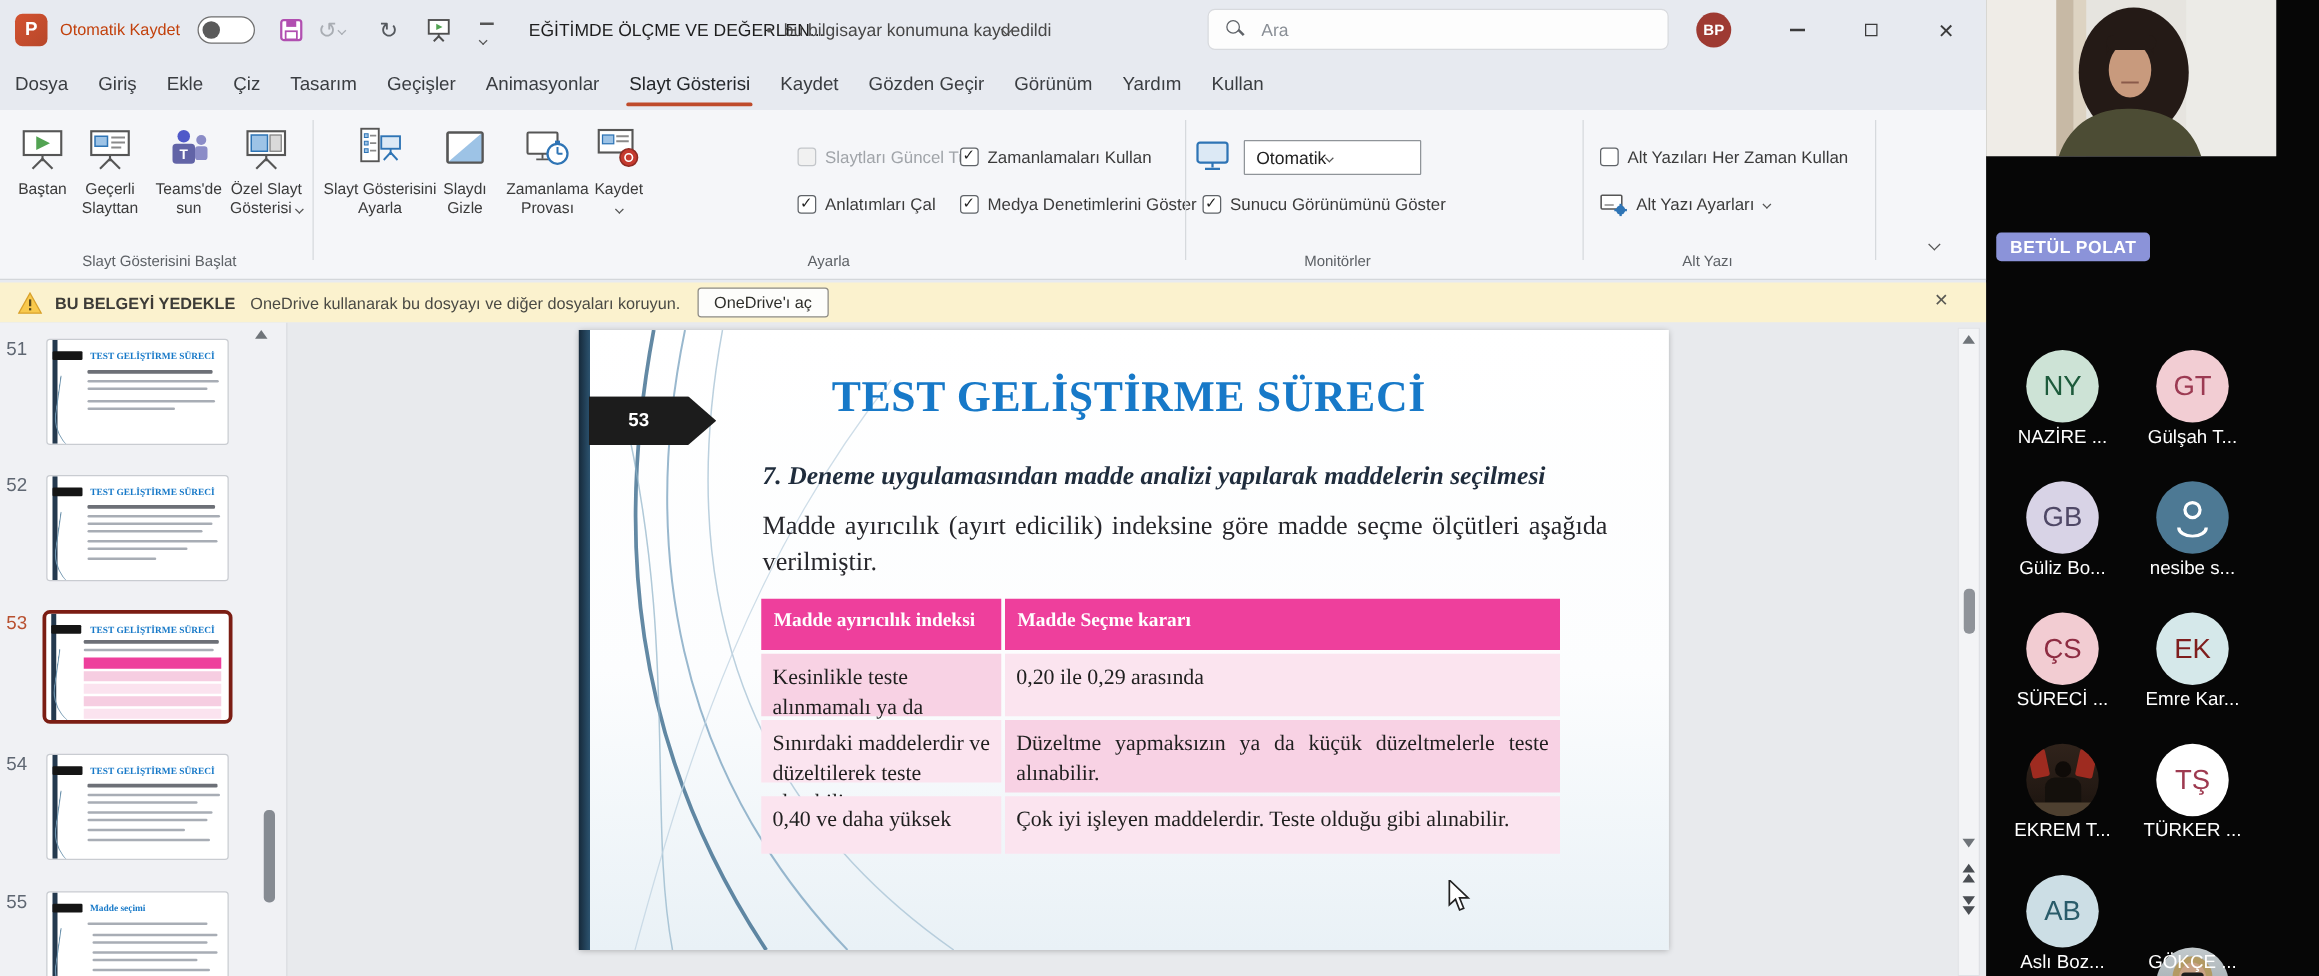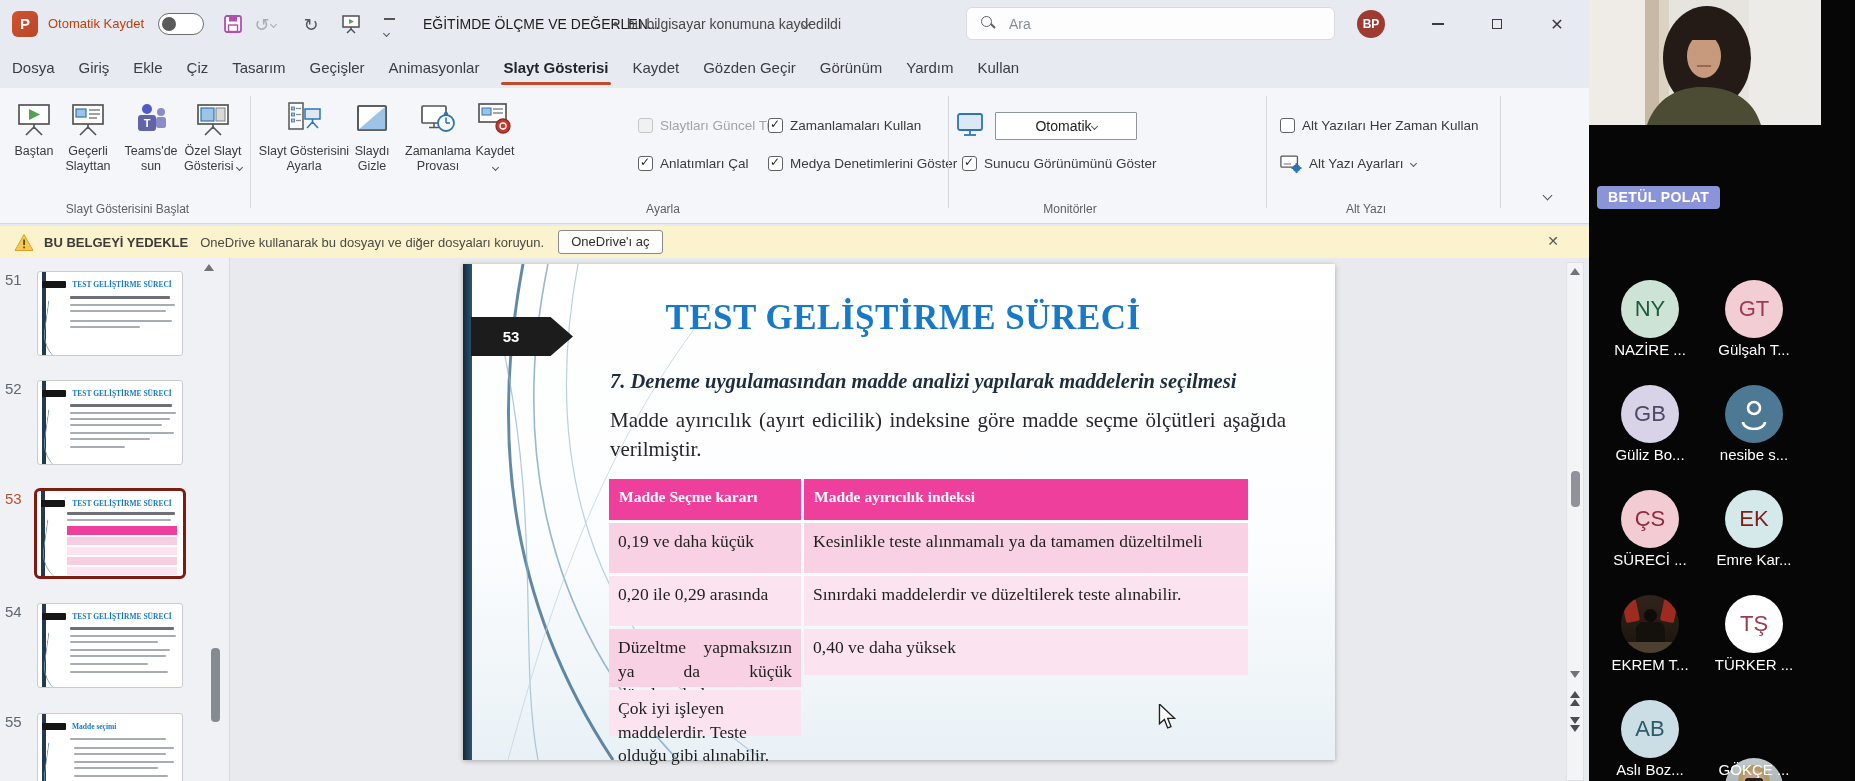--- a/index.html
+++ b/index.html
@@ -45,21 +45,21 @@
   .winbtn { position:absolute; top:0; width:46px; height:48px; display:flex; align-items:center; justify-content:center; }
   .min-glyph { width:12px; height:1.6px; background:#3b3b3b; }
   .restore-glyph { width:10px; height:10px; border:1.4px solid #3b3b3b; position:relative; background:#e7eaf0; }
   .restore-glyph::before { content:""; position:absolute; left:2px; top:-4px; width:10px; height:10px; border:1.4px solid #3b3b3b; z-index:-1; }
   .close-glyph { font-family:"DejaVu Sans"; font-size:16px; color:#3b3b3b; }
 
   
   .tabrow { position:absolute; left:0; top:48px; width:1589px; height:40px; background:#e7eaf0; }
   .tabs { display:flex; padding-left:0; height:40px; align-items:center; }
   .tab { padding:0 12px; font-size:15px; color:#3a3d41; height:40px; line-height:40px; position:relative; white-space:nowrap; }
-  .tab.active { font-weight:bold; color:#232629; }
+  .tab.active { font-weight:normal; color:#232629; }
   .tab.active .underline { position:absolute; left:10px; right:10px; bottom:3px; height:3px; border-radius:2px; }
   .actbtn { position:absolute; top:54px; height:29px; background:#fff; border:1px solid #c9ccd1; border-radius:4px;
             display:flex; align-items:center; padding:0 10px; font-size:14px; color:#2f3235; gap:7px; }
   .share-btn { position:absolute; top:54px; height:29px; border-radius:4px; display:flex; align-items:center;
                padding:0 10px; gap:7px; color:#fff; font-size:14px; }
   .record-dot { width:13px; height:13px; border:1.6px solid #3b3b3b; border-radius:50%; position:relative; }
   .record-dot::after { content:""; position:absolute; left:2.7px; top:2.7px; width:4.5px; height:4.5px; border-radius:50%; background:#3b3b3b; }
 
   
   .ribbon { position:absolute; left:0; top:88px; width:1589px; height:136px; background:#f5f6f9; border-bottom:1px solid #d4d7db; }
@@ -68,21 +68,21 @@
   .bigbtn .bl { font-size:12.5px; color:#3b3b3b; line-height:15px; margin-top:4px; }
   .grp-label { position:absolute; top:114px; font-size:12px; color:#5d6166; text-align:center; }
   .vdiv { position:absolute; top:8px; height:112px; width:1px; background:#d6d9dd; }
   .cbrow { position:absolute; display:flex; align-items:center; gap:7px; }
   .cb { width:15px; height:15px; border:1.5px solid #5f6368; border-radius:3px; background:#fff; position:relative; flex:none; }
   .cb.checked::after { content:"✓"; position:absolute; left:1px; top:-2px; font-size:12px; color:#1f1f1f; }
   .cb.disabled { border-color:#c3c6ca; background:#f1f1f1; }
   .cbl { font-size:13.5px; color:#3b3b3b; white-space:nowrap; }
   .cbl.dim { color:#a0a4a9; }
   .dd { position:absolute; left:995px; top:24px; width:142px; height:28px; background:#fff; border:1px solid #8f9499;
-        border-radius:1px; display:flex; align-items:center; justify-content:center; padding:0 9px; font-size:14px; color:#222; }
+        border-radius:1px; display:flex; align-items:center; justify-content:flex-start; padding:0 9px; font-size:14px; color:#222; }
   .collapse-cv { position:absolute; left:1544px; top:104px; }
 
   
   .banner { position:absolute; left:0; top:226px; width:1589px; height:32px; background:#fbf2ce; display:flex; align-items:center; }
   .banner-title { font-size:13px; font-weight:bold; color:#3d3c37; margin-left:10px; white-space:nowrap; }
   .banner-msg { font-size:13px; color:#4a4a44; margin-left:12px; white-space:nowrap; }
   .banner-btn { margin-left:14px; height:24px; padding:0 12px; background:#fdfdfb; border:1px solid #8c8a84;
                 border-radius:3px; font-size:13px; color:#2f2f2b; line-height:22px; }
   .banner-x { position:absolute; right:30px; top:7px; font-family:"DejaVu Sans"; font-size:14px; color:#5a5a54; }
 
@@ -532,23 +532,22 @@
           <path d="M115,0 C80,190 120,370 300,496" stroke="#aac4d6" stroke-width="1.2" fill="none" opacity=".8"></path>
           <path d="M35,60 C80,250 55,390 75,496" stroke="#8fb2c8" stroke-width="1.2" fill="none" opacity=".7"></path>
           <path d="M250,40 C140,180 90,330 45,496" stroke="#c2d5e2" stroke-width="1" fill="none" opacity=".8"></path>
         </svg>
         <div class="slide-bar"></div>
         <div class="slide-tag">53</div>
         <h1 class="slide-title" style="color: rgb(23, 121, 200);">TEST GELİŞTİRME SÜRECİ</h1>
         <div class="slide-sub">7. Deneme uygulamasından madde analizi yapılarak maddelerin seçilmesi</div>
         <div class="slide-body">Madde ayırıcılık (ayırt edicilik) indeksine göre madde seçme ölçütleri aşağıda verilmiştir.</div>
         <div class="stable">
+          <div class="hc" style="background: rgb(238, 63, 156);">Madde ayırıcılık indeksi</div>
           <div class="hc" style="background: rgb(238, 63, 156);">Madde Seçme kararı</div>
-          <div class="hc" style="background: rgb(238, 63, 156);">Madde ayırıcılık indeksi</div>
-          <div class="c r-odd rh1">0,19 ve daha küçük</div>
           <div class="c r-odd rh1">Kesinlikle teste alınmamalı ya da tamamen düzeltilmeli</div>
           <div class="c r-even rh2">0,20 ile 0,29 arasında</div>
           <div class="c r-even rh2">Sınırdaki maddelerdir ve düzeltilerek teste alınabilir.</div>
           <div class="c r-odd rh3 just">Düzeltme yapmaksızın ya da küçük düzeltmelerle teste alınabilir.</div>
           <div class="c r-even rh4">0,40 ve daha yüksek</div>
           <div class="c r-even rh4">Çok iyi işleyen maddelerdir. Teste olduğu gibi alınabilir.</div>
         </div>
       </div>
 
       <div class="vscroll">

